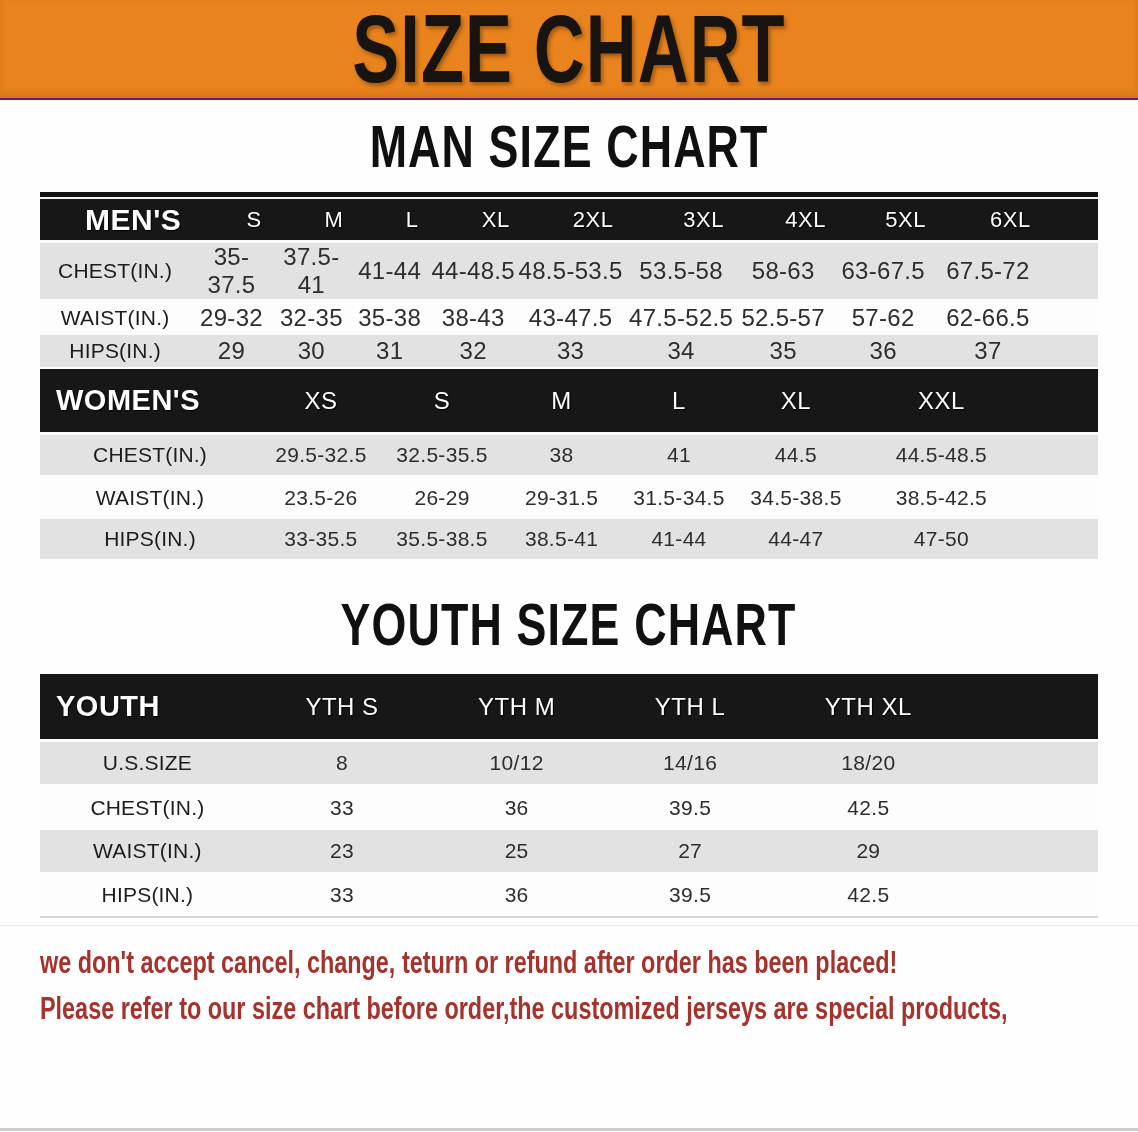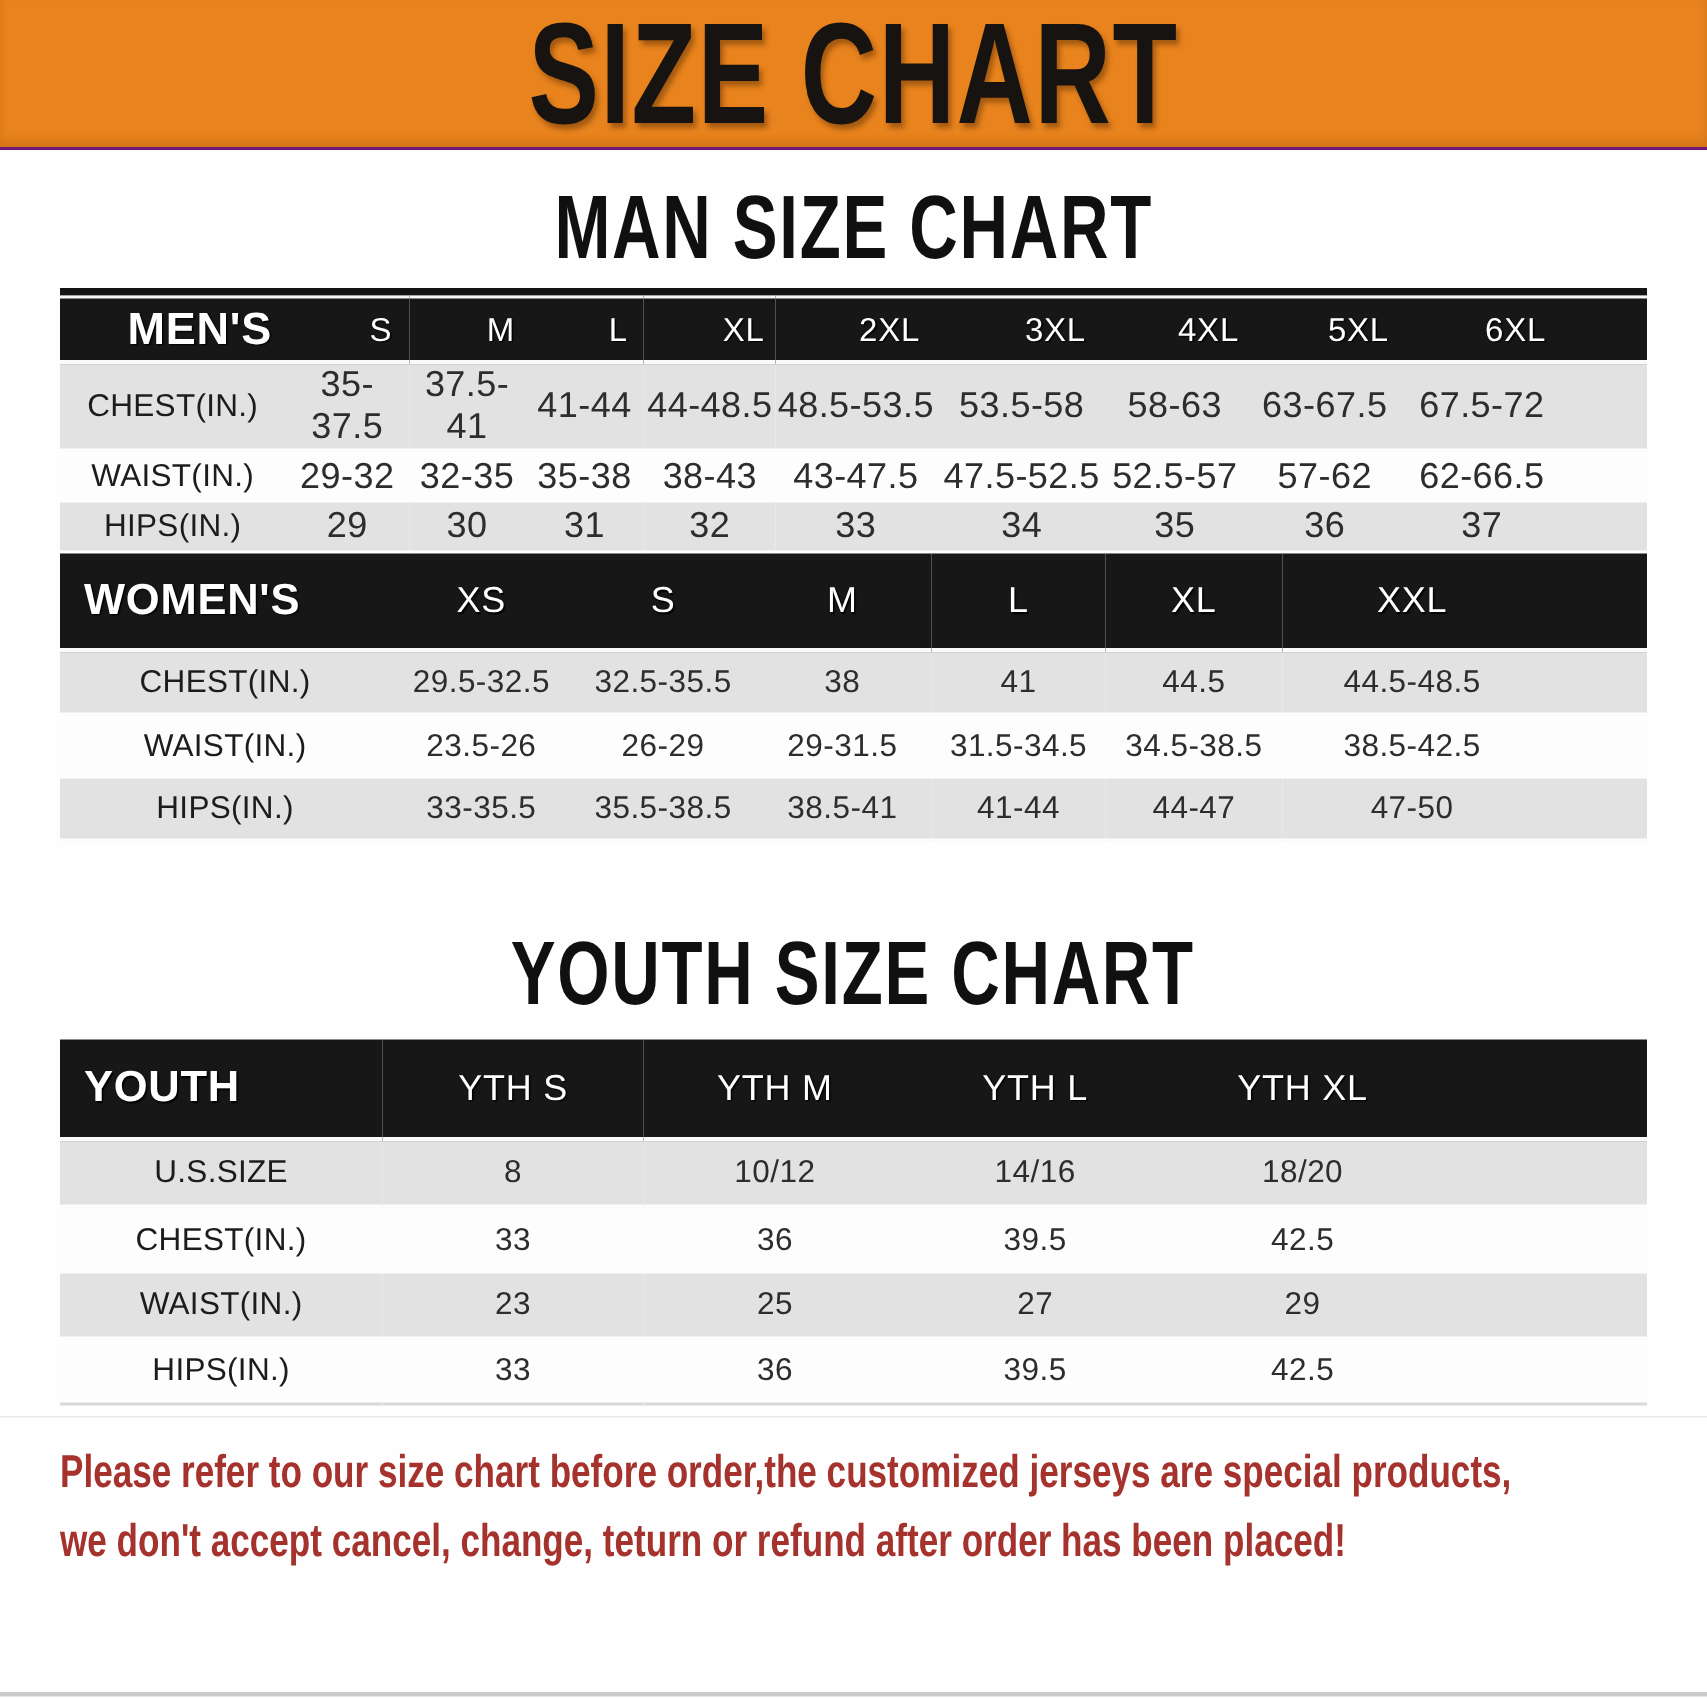--- a/index.html
+++ b/index.html
@@ -20,31 +20,31 @@
   .banner-title {
     display:inline-block;
     font-size:64px; font-weight:bold; color:#171310;
     letter-spacing:1px;
     transform:scale(1.1,1.5);
     text-shadow:2px 2px 3px rgba(80,40,0,0.45);
     white-space:nowrap;
   }
 
   
-  .heading-wrap { height:52px; display:flex; align-items:flex-end; justify-content:center; }
+  .heading-wrap { height:52px; display:flex; align-items:flex-start; justify-content:center; }
   .heading-text {
     display:inline-block;
     font-size:40px; font-weight:bold; color:#101010;
     letter-spacing:1px;
     transform:scale(1.12,1.5);
     white-space:nowrap;
   }
   .sec-men   .heading-wrap { margin-top:24px; margin-bottom:16px; }
   .sec-women .heading-wrap { margin-top:36px; margin-bottom:18px; }
-  .sec-youth .heading-wrap { margin-top:60px; margin-bottom:20px; }
+  .sec-youth .heading-wrap { margin-top:41px; margin-bottom:20px; }
 
   
   .size-table {
     width:1058px; margin:0 40px;
     border-collapse:separate; border-spacing:0;
     table-layout:fixed;
   }
   .size-table th, .size-table td { text-align:center; vertical-align:middle; overflow:hidden; }
   .size-table thead th {
     background:#171717; color:#ffffff;
@@ -289,22 +289,22 @@
             <td class="spacer"></td>
           </tr>
         </tbody>
       </table>
   </section>
 
   <div class="faint-rule"></div>
 
   <footer class="footer" style="color: rgb(165, 50, 44);">
     <div class="footer-line">
+      <span>we don't accept cancel, change, teturn or refund after order has been placed!</span>
+    </div>
+    <div class="footer-line">
       <span>Please refer to our size chart before order,the customized jerseys are special products,</span>
     </div>
-    <div class="footer-line">
-      <span>we don't accept cancel, change, teturn or refund after order has been placed!</span>
-    </div>
   </footer>
 
   <div class="bottom-hairline"></div>
 
 </div>
 
 </body></html>

